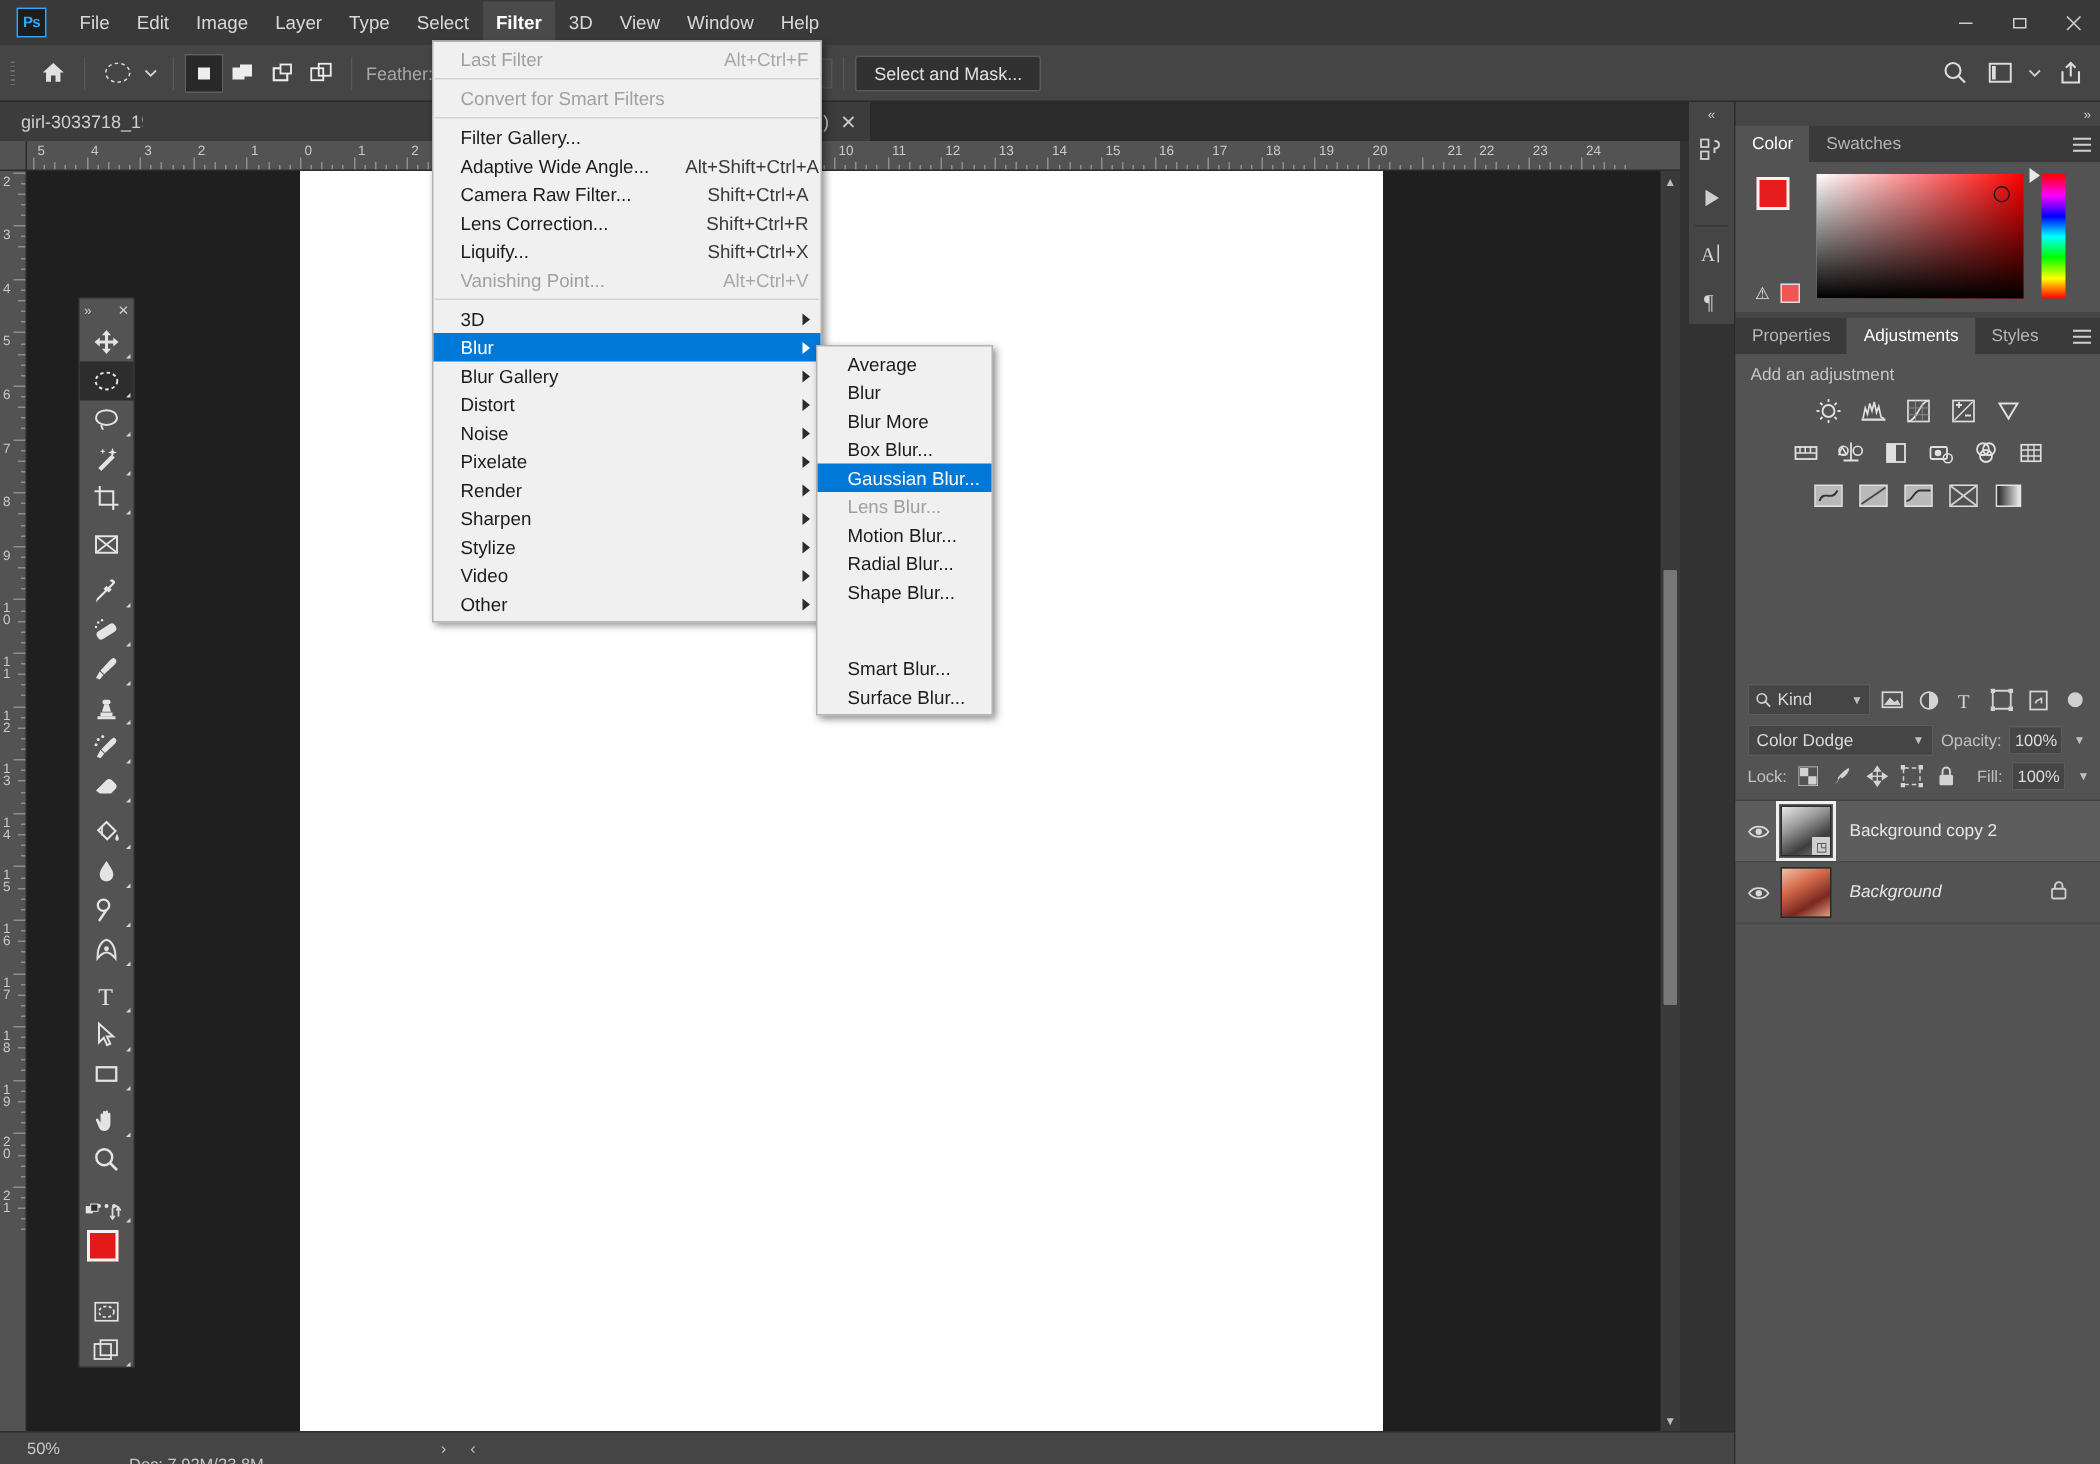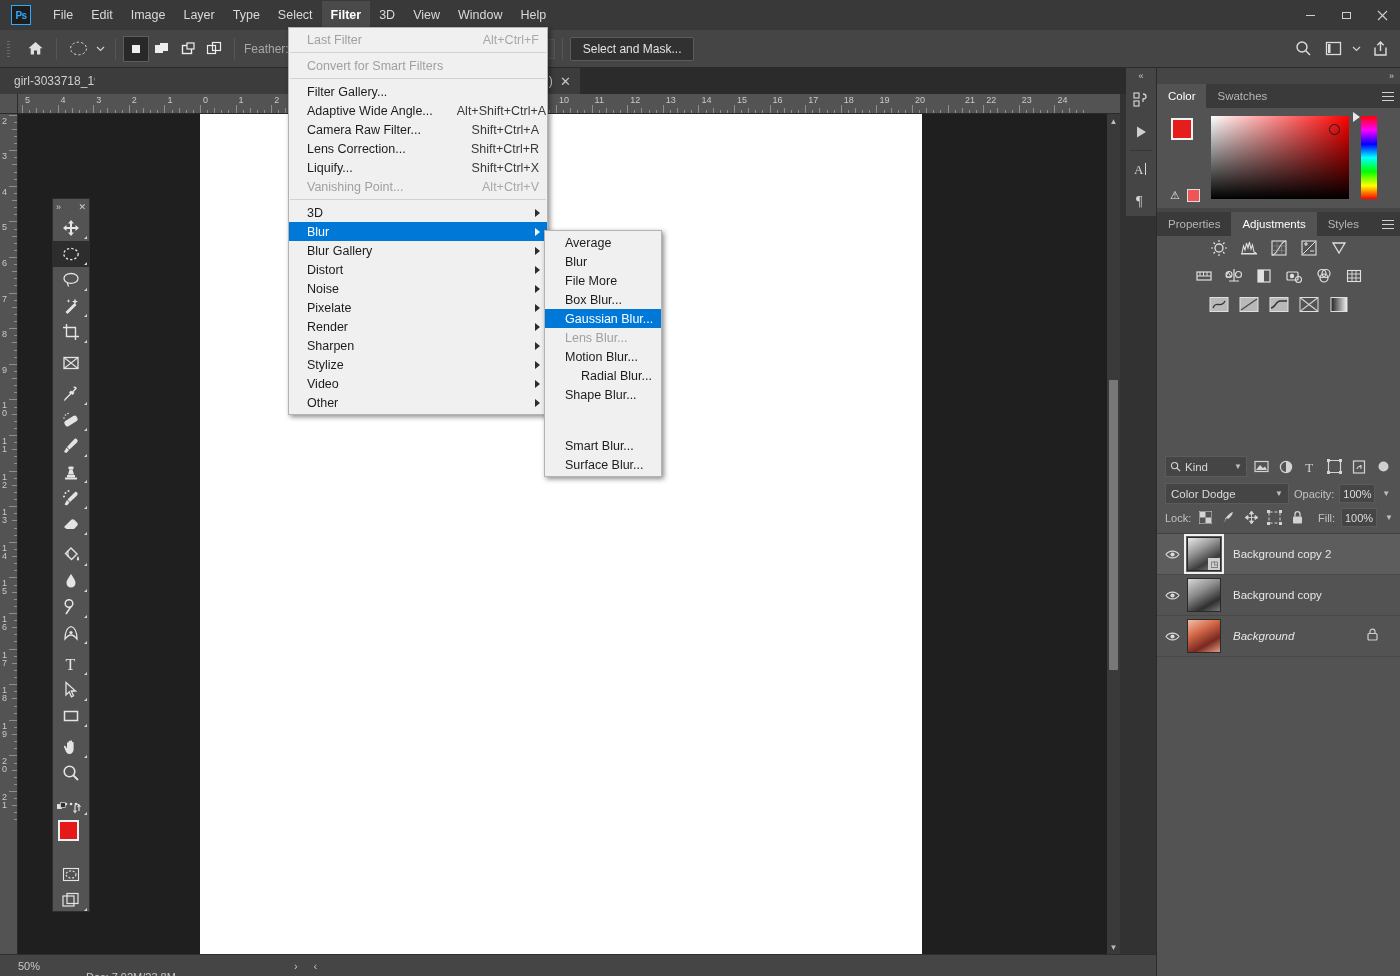--- a/index.html
+++ b/index.html
@@ -1012,20 +1012,21 @@
           <div class="ptab active">Adjustments</div>
           <div class="ptab">Styles</div>
         </div>
       <div class="pmenu">
         <svg width="14" height="11" viewBox="0 0 14 11">
             <path d="M1 1.5H13M1 5.5H13M1 9.5H13" stroke="#cfcfcf" stroke-width="1.2"></path>
           </svg>
       </div>
     </div>
     <div class="panel-body" style="height:214px;">
+      <div class="adj-label">Add an adjustment</div>
       <div class="adj-row">
         <div class="adj-ic">
           <svg width="18" height="18" viewBox="0 0 18 18">
               <circle cx="9" cy="9" r="4" fill="none" stroke="#e0e0e0" stroke-width="1.3"></circle>
               <path d="M9 1v2M9 15v2M1 9h2M15 9h2M3.5 3.5l1.5 1.5M13 13l1.5 1.5M14.5 3.5L13 5M5 13l-1.5 1.5" stroke="#e0e0e0" stroke-width="1.2"></path>
             </svg>
         </div>
         <div class="adj-ic">
           <svg width="18" height="18" viewBox="0 0 18 18">
               <path d="M2 14 L3.5 7 L5 11 L6.5 4 L8 9 L9.5 3 L11 10 L12.5 6 L14 13 L16 14" fill="none" stroke="#e0e0e0" stroke-width="1.1"></path>
@@ -1244,30 +1245,20 @@
             </div>
             <span class="lyr-name">Background copy 2</span>
           </div>
           <div class="layer-row">
             <span class="eye">
               <svg width="15" height="11" viewBox="0 0 15 11">
                 <path d="M1 5.5 C4 1 11 1 14 5.5 C11 10 4 10 1 5.5 Z" fill="none" stroke="#d9d9d9" stroke-width="1.1"></path>
                 <circle cx="7.5" cy="5.5" r="2.1" fill="#d9d9d9"></circle>
               </svg>
             </span>
-            <div class="lyr-thumb" style="background:linear-gradient(150deg,#d8d8d8 0%,#8a8a8a 40%,#2f2f2f 75%,#7a7a7a 100%);"></div>
-            <span class="lyr-name">Background copy</span>
-          </div>
-          <div class="layer-row">
-            <span class="eye">
-              <svg width="15" height="11" viewBox="0 0 15 11">
-                <path d="M1 5.5 C4 1 11 1 14 5.5 C11 10 4 10 1 5.5 Z" fill="none" stroke="#d9d9d9" stroke-width="1.1"></path>
-                <circle cx="7.5" cy="5.5" r="2.1" fill="#d9d9d9"></circle>
-              </svg>
-            </span>
             <div class="lyr-thumb" style="background:linear-gradient(150deg,#f0c0a8 0%,#d46a4a 35%,#7a2820 70%,#e0a080 100%);"></div>
             <span class="lyr-name italic">Background</span>
             <span class="lyr-lock"><svg width="11" height="13" viewBox="0 0 11 13">
                 <rect x="1" y="5.5" width="9" height="6.5" rx="1" fill="none" stroke="#cfcfcf" stroke-width="1.2"></rect>
                 <path d="M3 5.5 V3.6 A2.5 2.5 0 0 1 8 3.6 V5.5" fill="none" stroke="#cfcfcf" stroke-width="1.2"></path>
               </svg></span>
           </div>
         </div>
 
     </div>
@@ -1360,35 +1351,35 @@
       </div>
     </div>
   <div class="menu-pop" id="blur-menu">
       <div class="mrow" style="padding-left: 20px;">
         <span>Average</span>
       </div>
       <div class="mrow" style="padding-left: 20px;">
         <span>Blur</span>
       </div>
       <div class="mrow" style="padding-left: 20px;">
-        <span>File More</span>
+        <span>Blur More</span>
       </div>
       <div class="mrow" style="padding-left: 20px;">
         <span>Box Blur...</span>
       </div>
       <div class="mrow hl" style="padding-left: 20px;">
         <span>Gaussian Blur...</span>
       </div>
       <div class="mrow dis" style="padding-left: 20px;">
         <span>Lens Blur...</span>
       </div>
       <div class="mrow" style="padding-left: 20px;">
         <span>Motion Blur...</span>
       </div>
-      <div class="mrow" style="padding-left: 36px;">
+      <div class="mrow" style="padding-left: 20px;">
         <span>Radial Blur...</span>
       </div>
       <div class="mrow" style="padding-left: 20px;">
         <span>Shape Blur...</span>
       </div>
       <div class="mrow" style="padding-left: 20px; margin-top: 32px;">
         <span>Smart Blur...</span>
       </div>
       <div class="mrow" style="padding-left: 20px;">
         <span>Surface Blur...</span>

